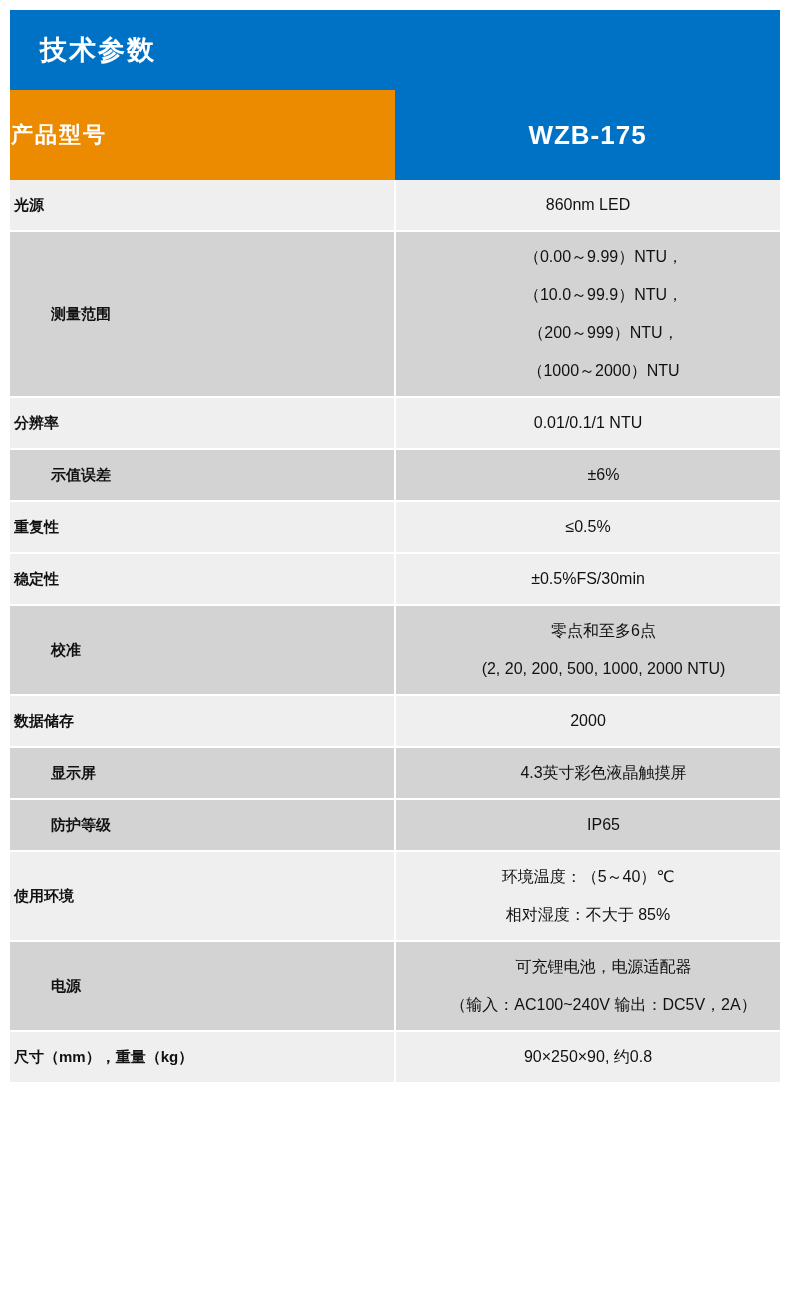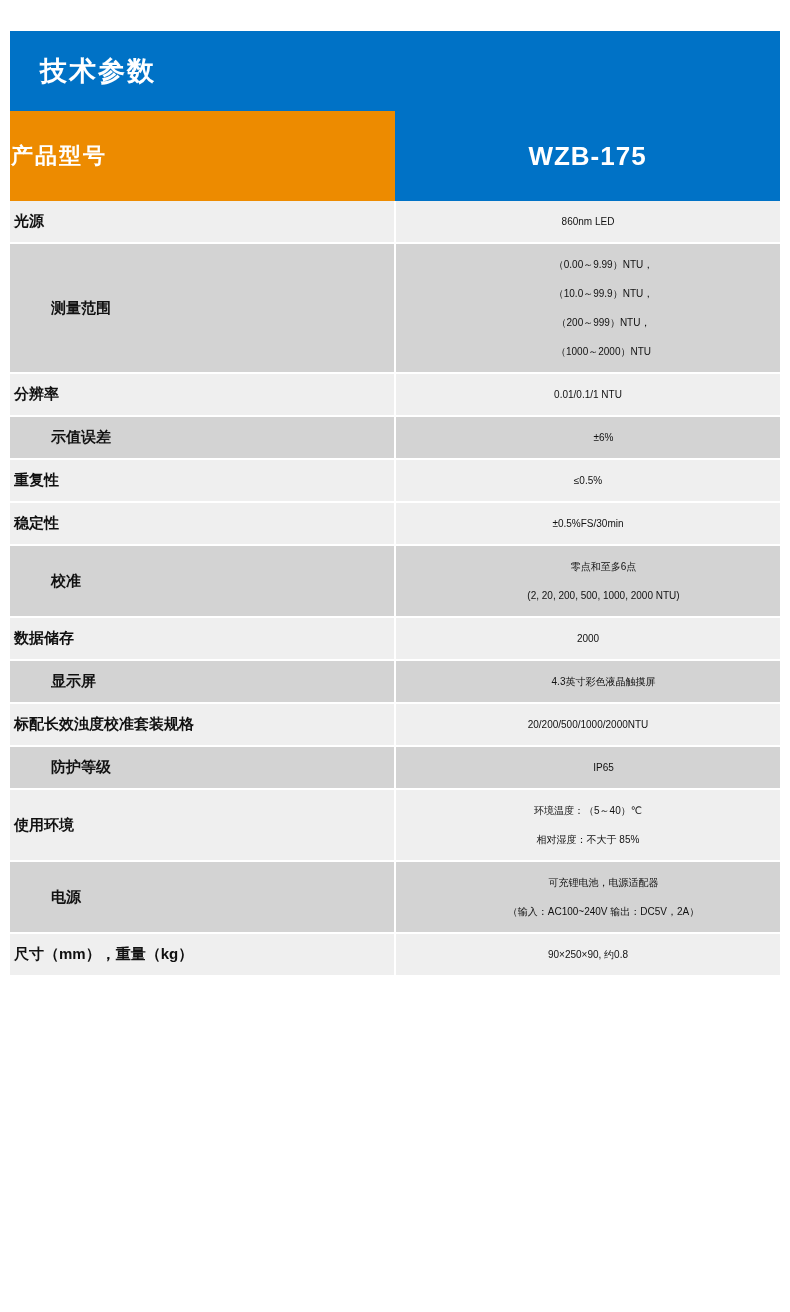--- a/index.html
+++ b/index.html
@@ -19,21 +19,20 @@
     height: 1312px;
     position: relative;
     box-sizing: border-box;
     padding: 10px 10px 0 10px;
     background: #ffffff;
   }
   .spec-table {
     width: 770px;
     border-collapse: collapse;
     table-layout: fixed;
-    margin-top: 21px;
   }
   .title-bar td {
     background: #0072C6;
     color: #ffffff;
     height: 78px;
     font-size: 27px;
     font-weight: bold;
     letter-spacing: 2px;
     padding-left: 30px;
     text-align: left;
@@ -70,21 +69,21 @@
     font-weight: bold;
     color: #111111;
     border-right: 2px solid #ffffff;
     border-bottom: 2px solid #ffffff;
     padding: 6px 4px;
     line-height: 1.5;
   }
   .spec-table td.value {
     text-align: center;
     vertical-align: middle;
-    font-size: 10px;
+    font-size: 16px;
     color: #111111;
     border-bottom: 2px solid #ffffff;
     padding: 6px 10px;
     line-height: 1.5;
   }
   .row-a td.label, .row-a td.value { background: #EFEFEF; }
   .row-b td.label, .row-b td.value { background: #D3D3D3; padding-left: 41px; }
   .value .line {
     display: block;
     padding: 7px 0;
@@ -157,26 +156,20 @@
         <td class="value">
           <span class="line single-line">2000</span>
         </td>
       </tr>
       <tr class="row-b">
         <td class="label">显示屏</td>
         <td class="value">
           <span class="line">4.3英寸彩色液晶触摸屏</span>
         </td>
       </tr>
-      <tr class="row-a">
-        <td class="label">标配长效浊度校准套装规格</td>
-        <td class="value">
-          <span class="line">20/200/500/1000/2000NTU</span>
-        </td>
-      </tr>
       <tr class="row-b">
         <td class="label">防护等级</td>
         <td class="value">
           <span class="line">IP65</span>
         </td>
       </tr>
       <tr class="row-a">
         <td class="label">使用环境</td>
         <td class="value">
           <span class="line">环境温度：（5～40）℃</span>

